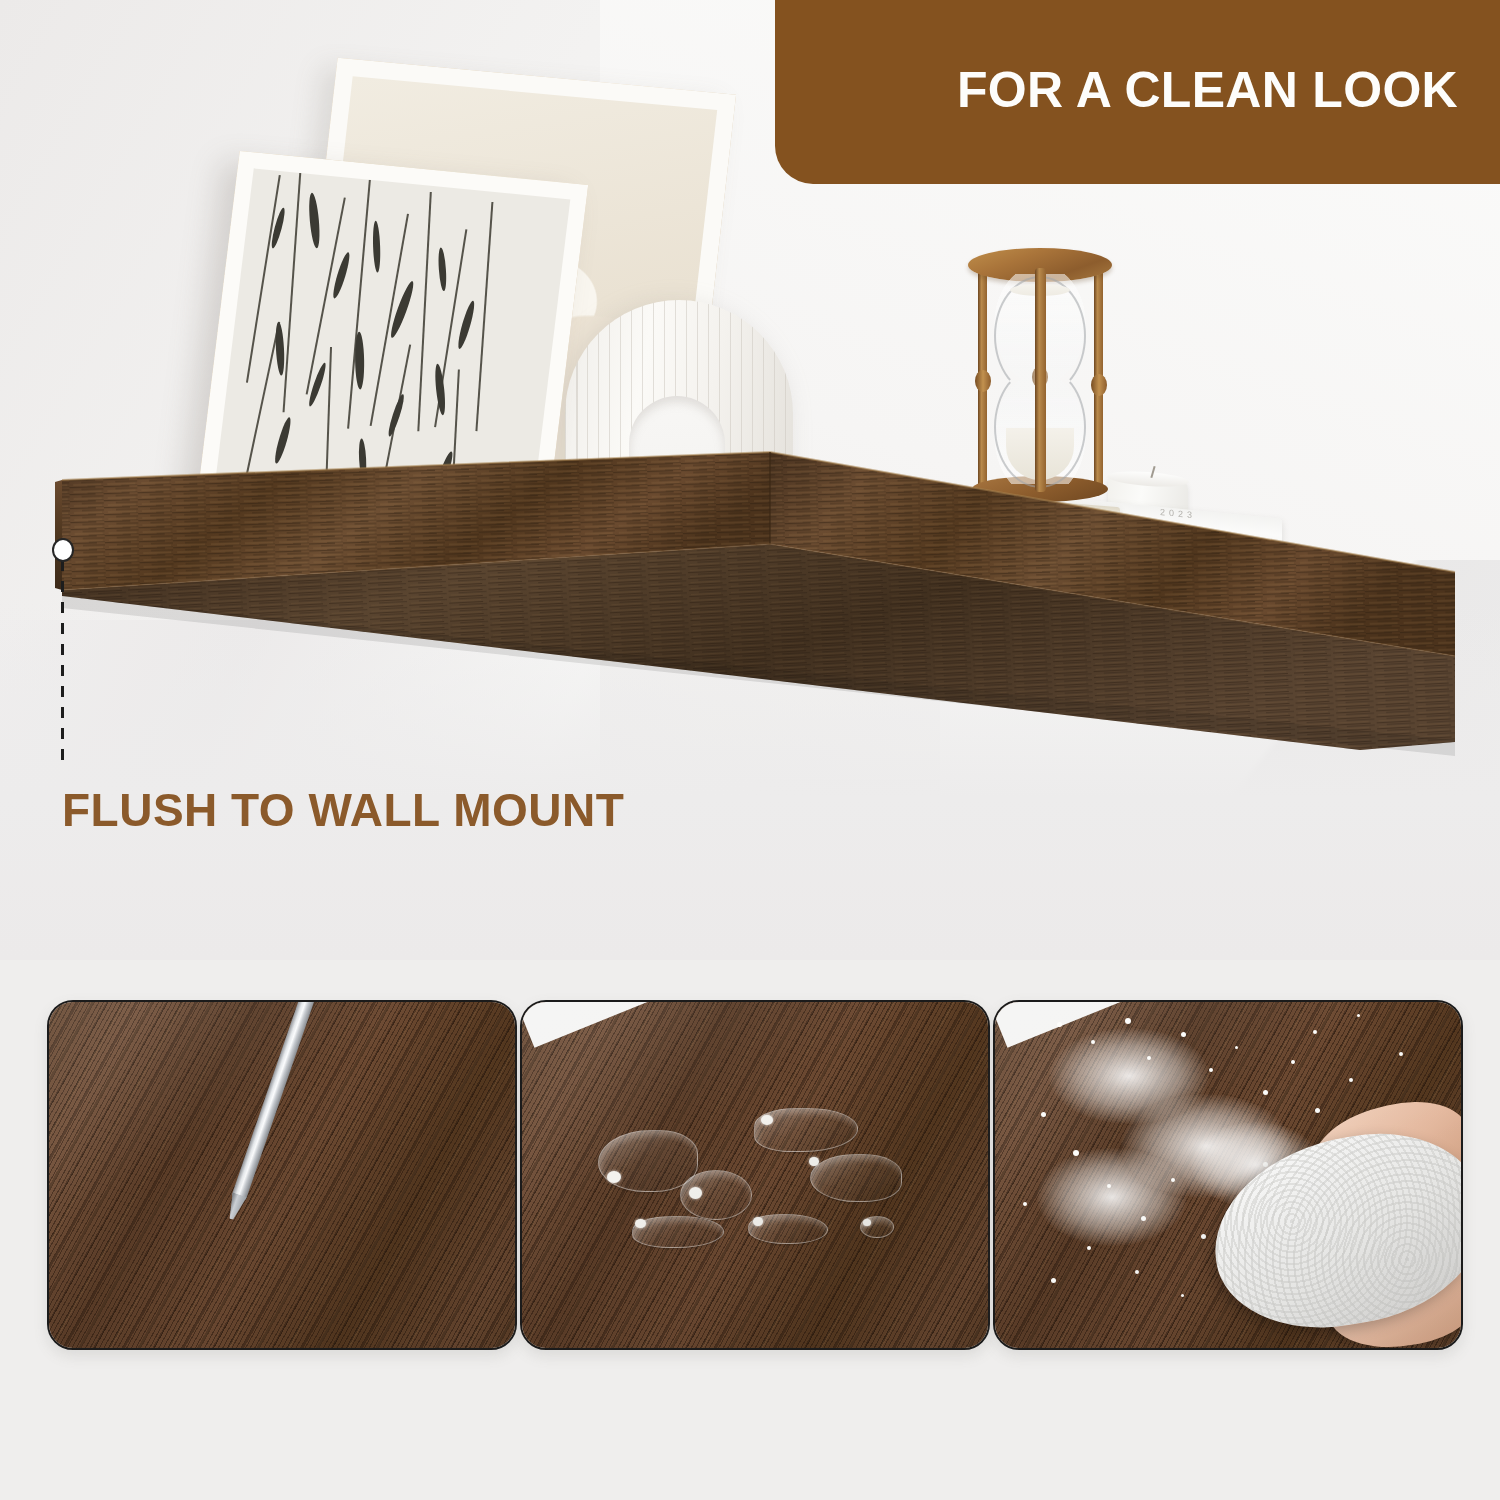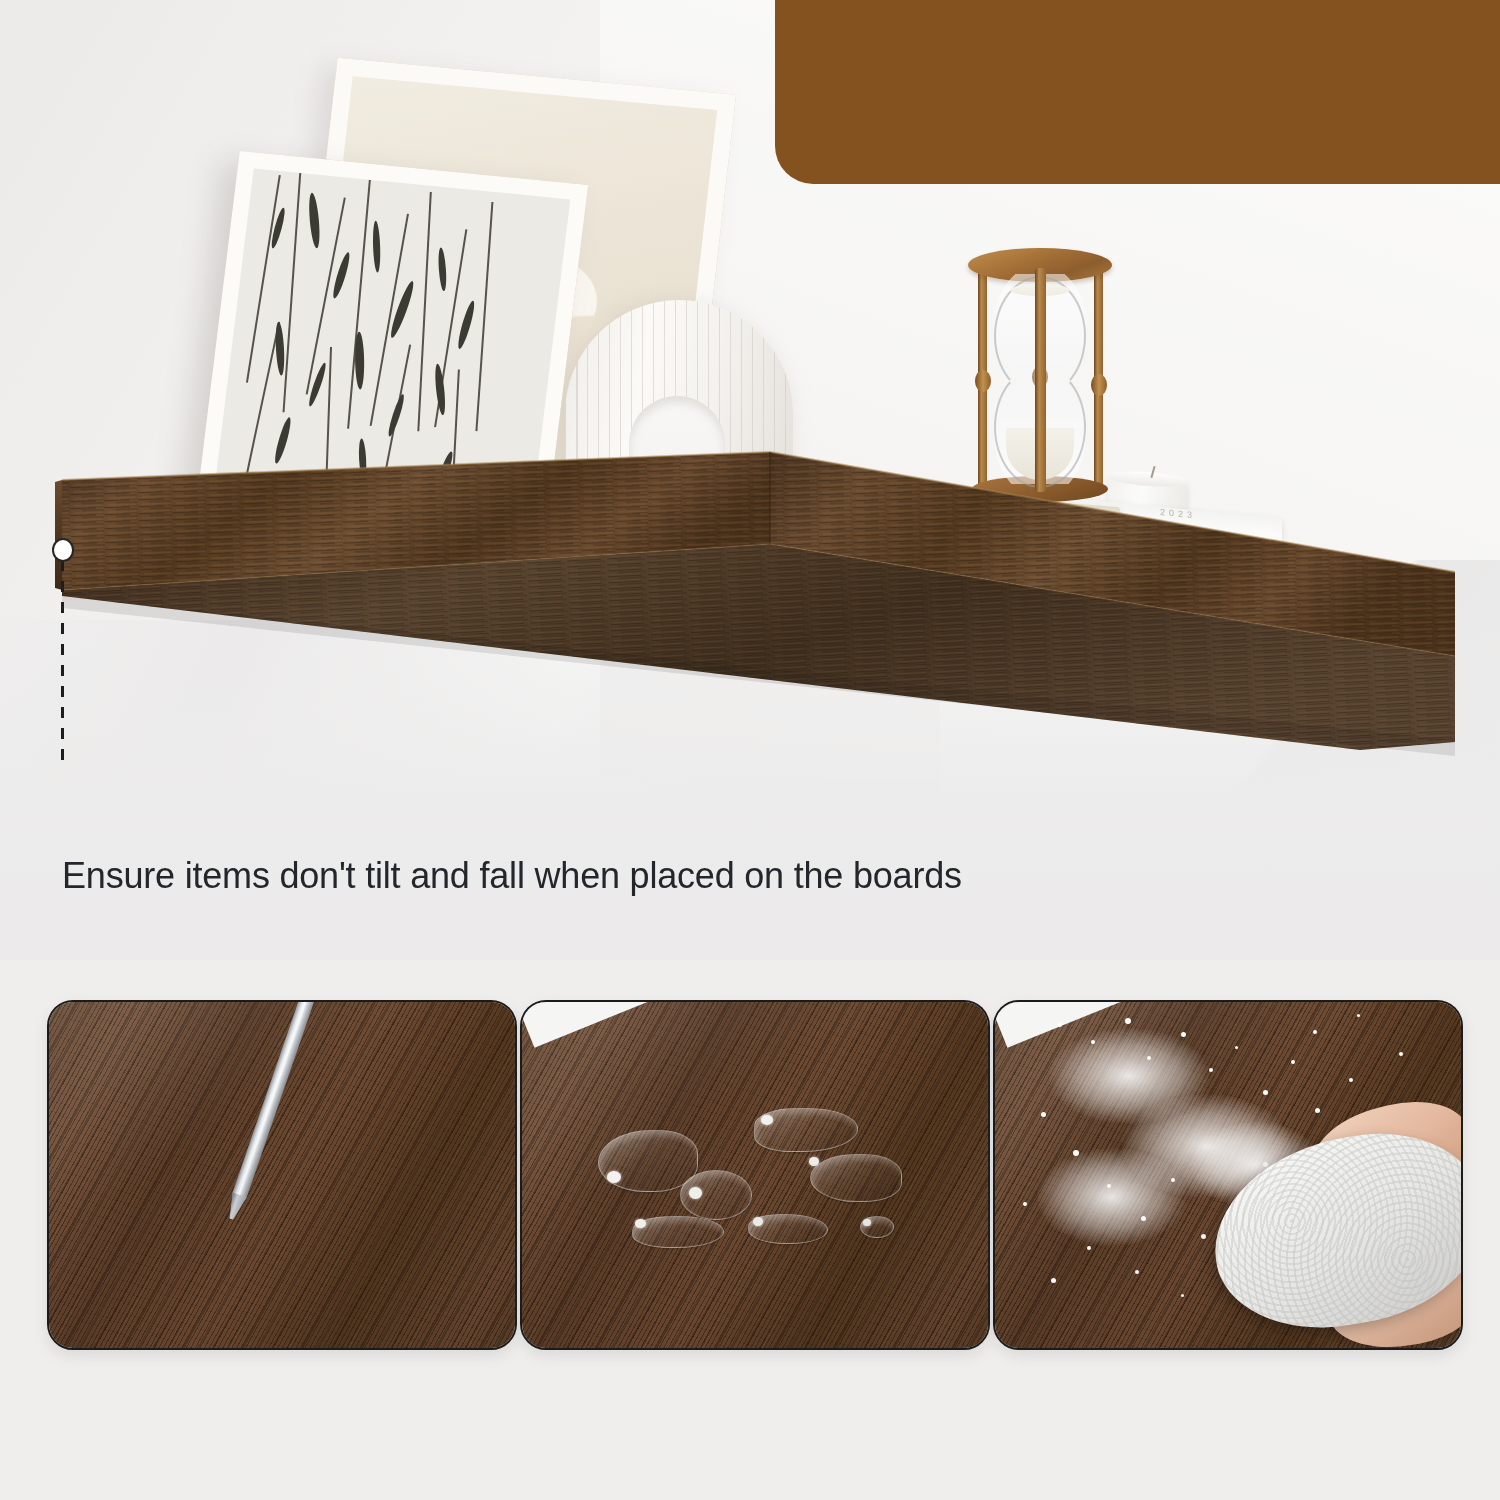--- a/index.html
+++ b/index.html
@@ -506,24 +506,25 @@
 
       <polyline points="62,150 770,104 1455,216" fill="none" stroke="#8a6740" stroke-width="1.6" opacity=".45"></polyline>
 
       <polygon points="62,156 1455,300 1455,316 62,168" fill="#0c0a08" opacity=".10"></polygon>
     </svg>
   </div>
 
   <div class="marker"></div>
   <div class="dashline"></div>
 
-  <div class="hero-sub">Ensure items don't tilt and fall when placed on the boards</div>
+  <div class="hero-title">FLUSH TO WALL MOUNT</div>
 </div>
 
 <div class="banner">
+  <div class="banner-line">FOR A CLEAN LOOK</div>
 </div>
 
 <div class="features">
 
   <div class="panel p1">
     <div class="wood-bg"></div>
     <div class="driver">
 
       <div class="driver-shaft"></div>
       <div class="driver-tip"></div>

